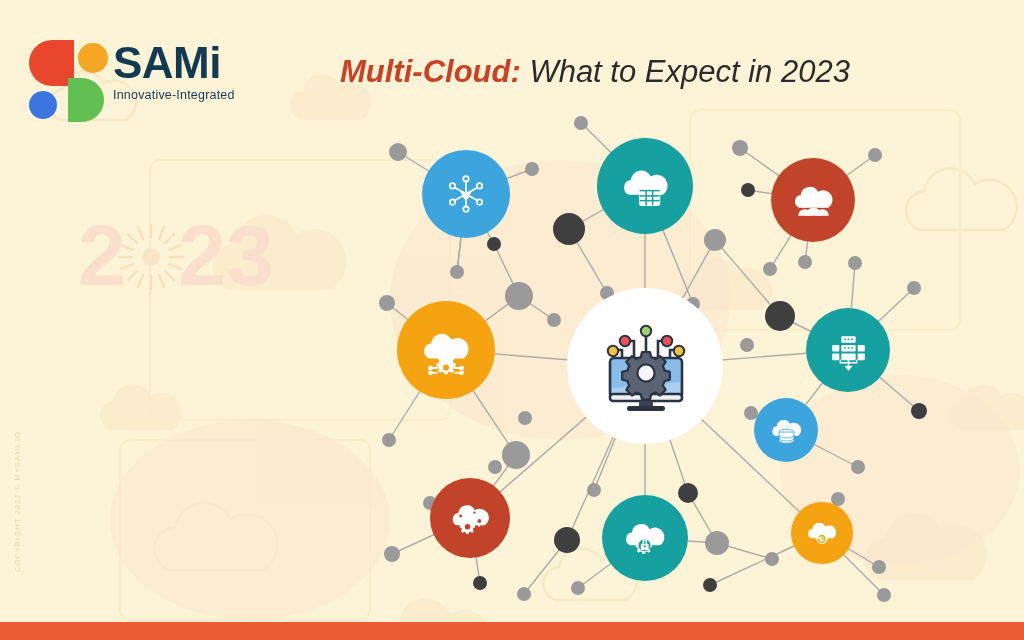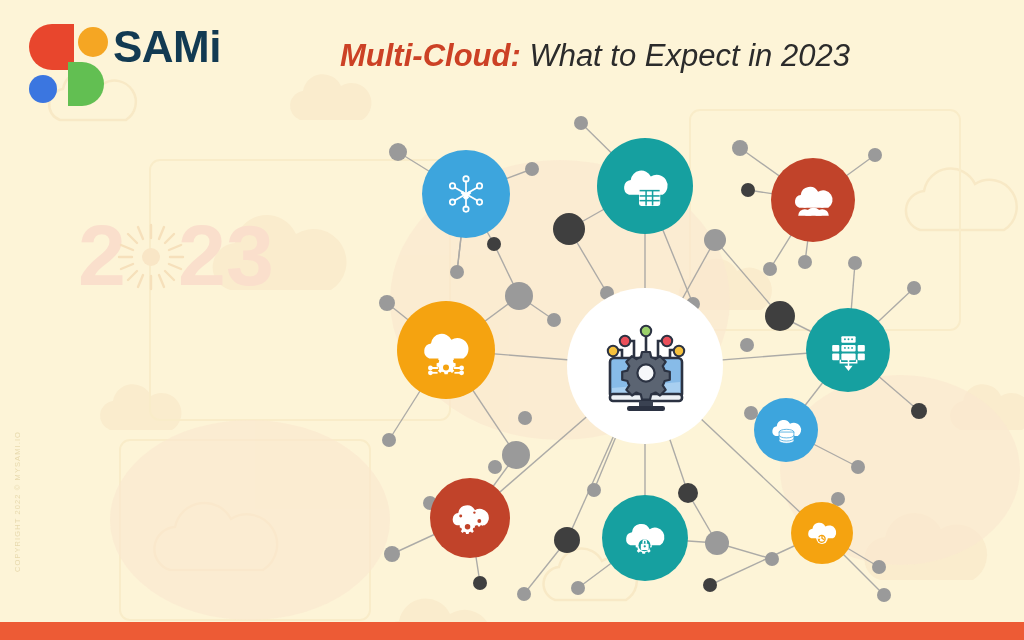--- a/index.html
+++ b/index.html
@@ -33,21 +33,21 @@
     left: 78px;
     top: 213px;
     width: 200px;
     height: 90px;
     pointer-events: none;
   }
 
   
   #header {
     position: absolute;
-    left: 0; top: 0;
+    left: 0; top: 16px;
     width: 1024px;
     height: 112px;
   }
 
   #logo-mark {
     position: absolute;
     left: 22px;
     top: 20px;
     width: 86px;
     height: 86px;
@@ -206,20 +206,21 @@
 
     <svg id="logo-mark" viewBox="0 0 86 86" width="86" height="86">
       <path d="M52,4 L52,50 L30,50 A23,23 0 0,1 30,4 Z" fill="#e8462d"></path>
       <circle cx="71" cy="22" r="15" fill="#f5a623"></circle>
       <circle cx="21" cy="69" r="14" fill="#3b76e0"></circle>
       <path d="M46,42 L60,42 A22,22 0 0,1 60,86 L46,86 Z" fill="#62bf52"></path>
     </svg>
 
     <div id="logo-text">
       <div id="brand-name">SAMi</div>
+      <div id="brand-tagline">Innovative-Integrated</div>
     </div>
 
     <h1 id="page-title"><span id="title-accent">Multi-Cloud:</span><span id="title-rest"> What to Expect in 2023</span></h1>
   </div>
 
   <svg id="network" viewBox="0 0 1024 640" width="1024" height="640">
     <g id="edges-group" stroke="#9f9f9f" stroke-width="1.4" fill="none" opacity="0.85">
         <line x1="398" y1="152" x2="466" y2="194"></line>
         <line x1="466" y1="194" x2="532" y2="169"></line>
         <line x1="466" y1="194" x2="457" y2="272"></line>

